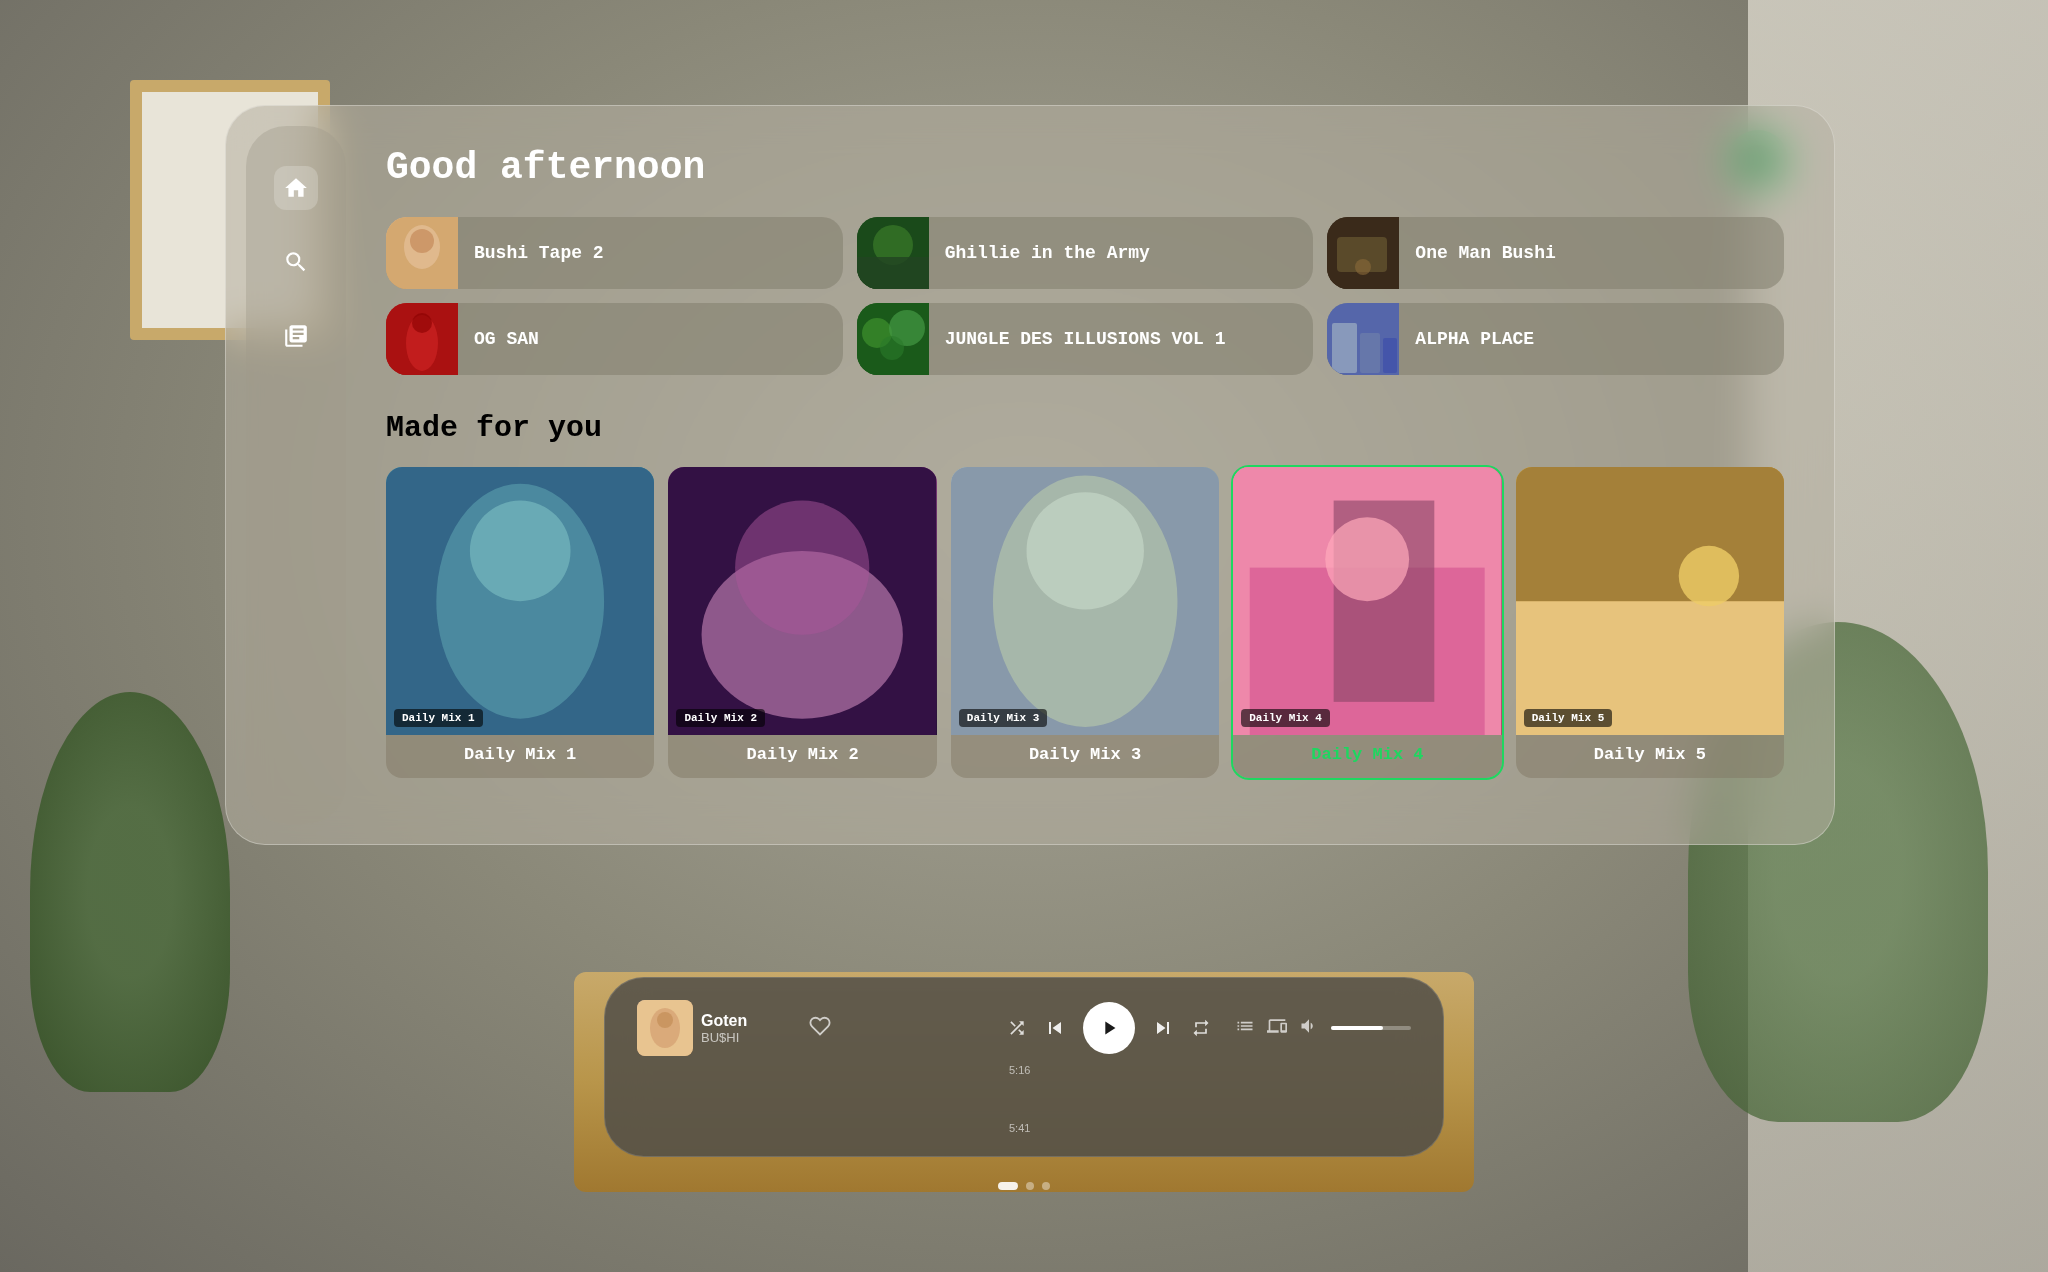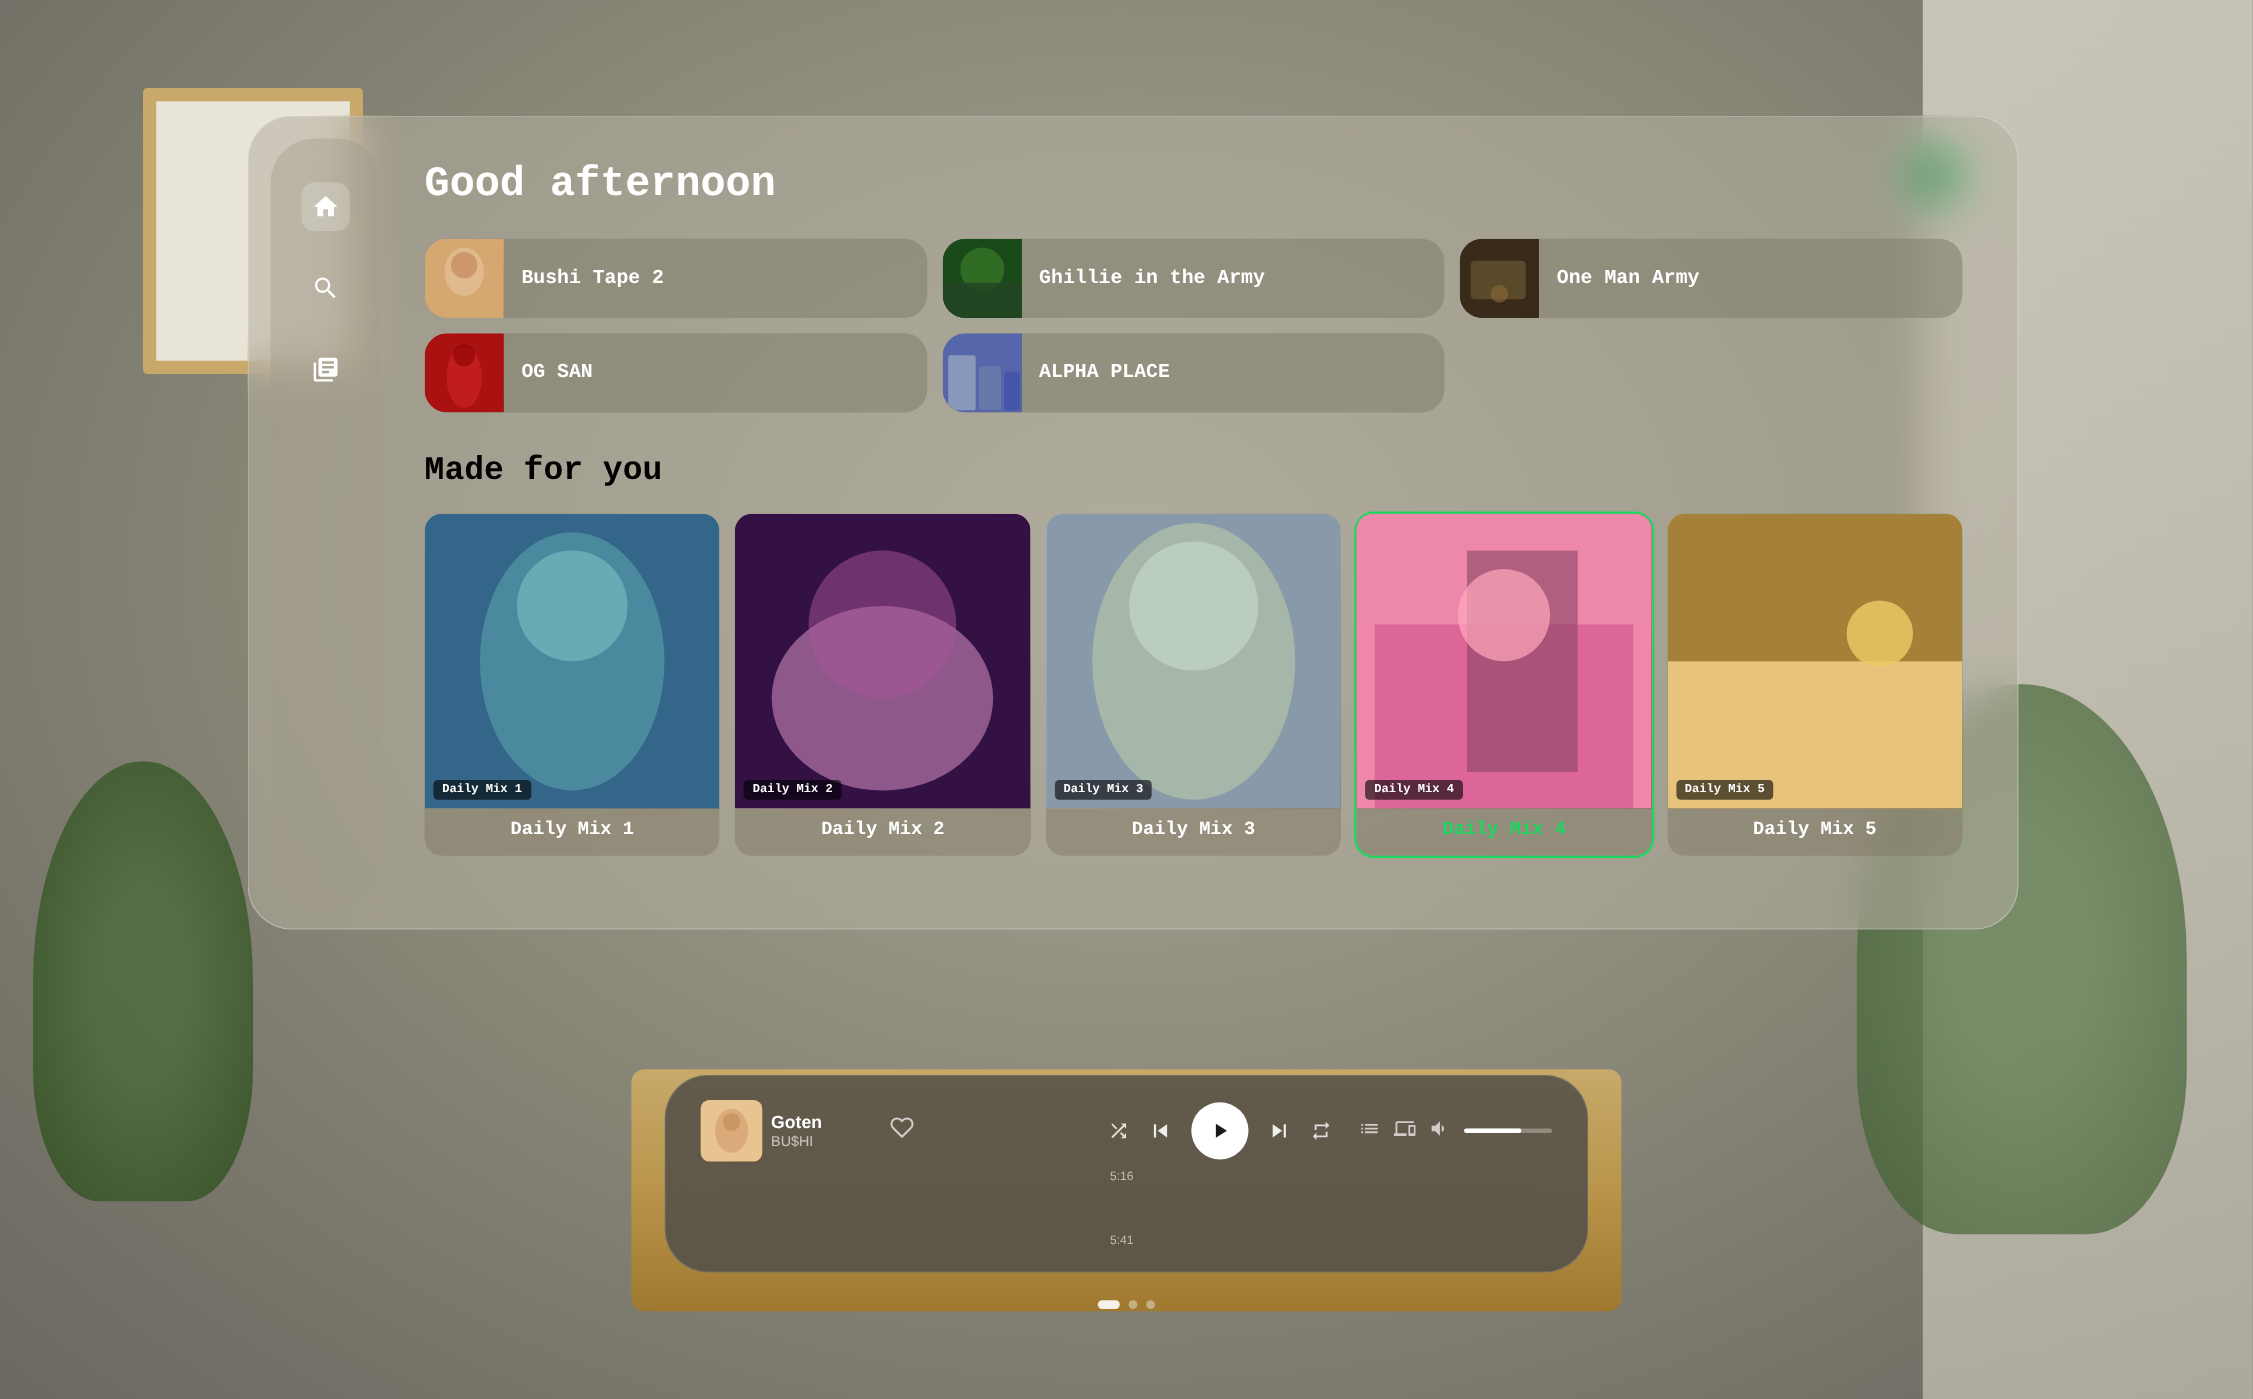--- a/index.html
+++ b/index.html
@@ -520,36 +520,49 @@
       <div class="quick-item">
         <div class="quick-item-art">
           <div class="art-inner" style="background: linear-gradient(135deg, #4a3a2a, #2a1a0a);">
             <svg width="100%" height="100%" viewBox="0 0 72 72">
               <rect width="72" height="72" fill="#3a2a1a"></rect>
               <rect x="10" y="20" width="50" height="35" fill="#5a4a2a" rx="4"></rect>
               <circle cx="36" cy="50" r="8" fill="#8a6a3a" opacity="0.6"></circle>
             </svg>
           </div>
         </div>
-        <span class="quick-item-title">One Man Army</span>
+        <span class="quick-item-title">One Man Bushi</span>
       </div>
 
       <div class="quick-item">
         <div class="quick-item-art">
           <div class="art-inner" style="background: linear-gradient(135deg, #cc2222, #881111);">
             <svg width="100%" height="100%" viewBox="0 0 72 72">
               <rect width="72" height="72" fill="#aa1111"></rect>
               <ellipse cx="36" cy="40" rx="16" ry="28" fill="#cc2222" opacity="0.7"></ellipse>
               <circle cx="36" cy="20" r="10" fill="#880000" opacity="0.6"></circle>
             </svg>
           </div>
         </div>
         <span class="quick-item-title">OG SAN</span>
       </div>
 
+      <div class="quick-item">
+        <div class="quick-item-art">
+          <div class="art-inner" style="background: linear-gradient(135deg, #226622, #115511);">
+            <svg width="100%" height="100%" viewBox="0 0 72 72">
+              <rect width="72" height="72" fill="#1a5a1a"></rect>
+              <circle cx="20" cy="30" r="15" fill="#3a8a2a" opacity="0.8"></circle>
+              <circle cx="50" cy="25" r="18" fill="#449944" opacity="0.7"></circle>
+              <circle cx="35" cy="45" r="12" fill="#2a7a2a" opacity="0.6"></circle>
+            </svg>
+          </div>
+        </div>
+        <span class="quick-item-title">JUNGLE DES ILLUSIONS VOL 1</span>
+      </div>
 
       <div class="quick-item">
         <div class="quick-item-art">
           <div class="art-inner" style="background: linear-gradient(135deg, #7788aa, #445566);">
             <svg width="100%" height="100%" viewBox="0 0 72 72">
               <rect width="72" height="72" fill="#5566aa"></rect>
               <rect x="5" y="20" width="25" height="50" fill="#8899bb" rx="2"></rect>
               <rect x="33" y="30" width="20" height="40" fill="#6677aa" rx="2"></rect>
               <rect x="56" y="35" width="14" height="35" fill="#4455aa" rx="2"></rect>
             </svg>

